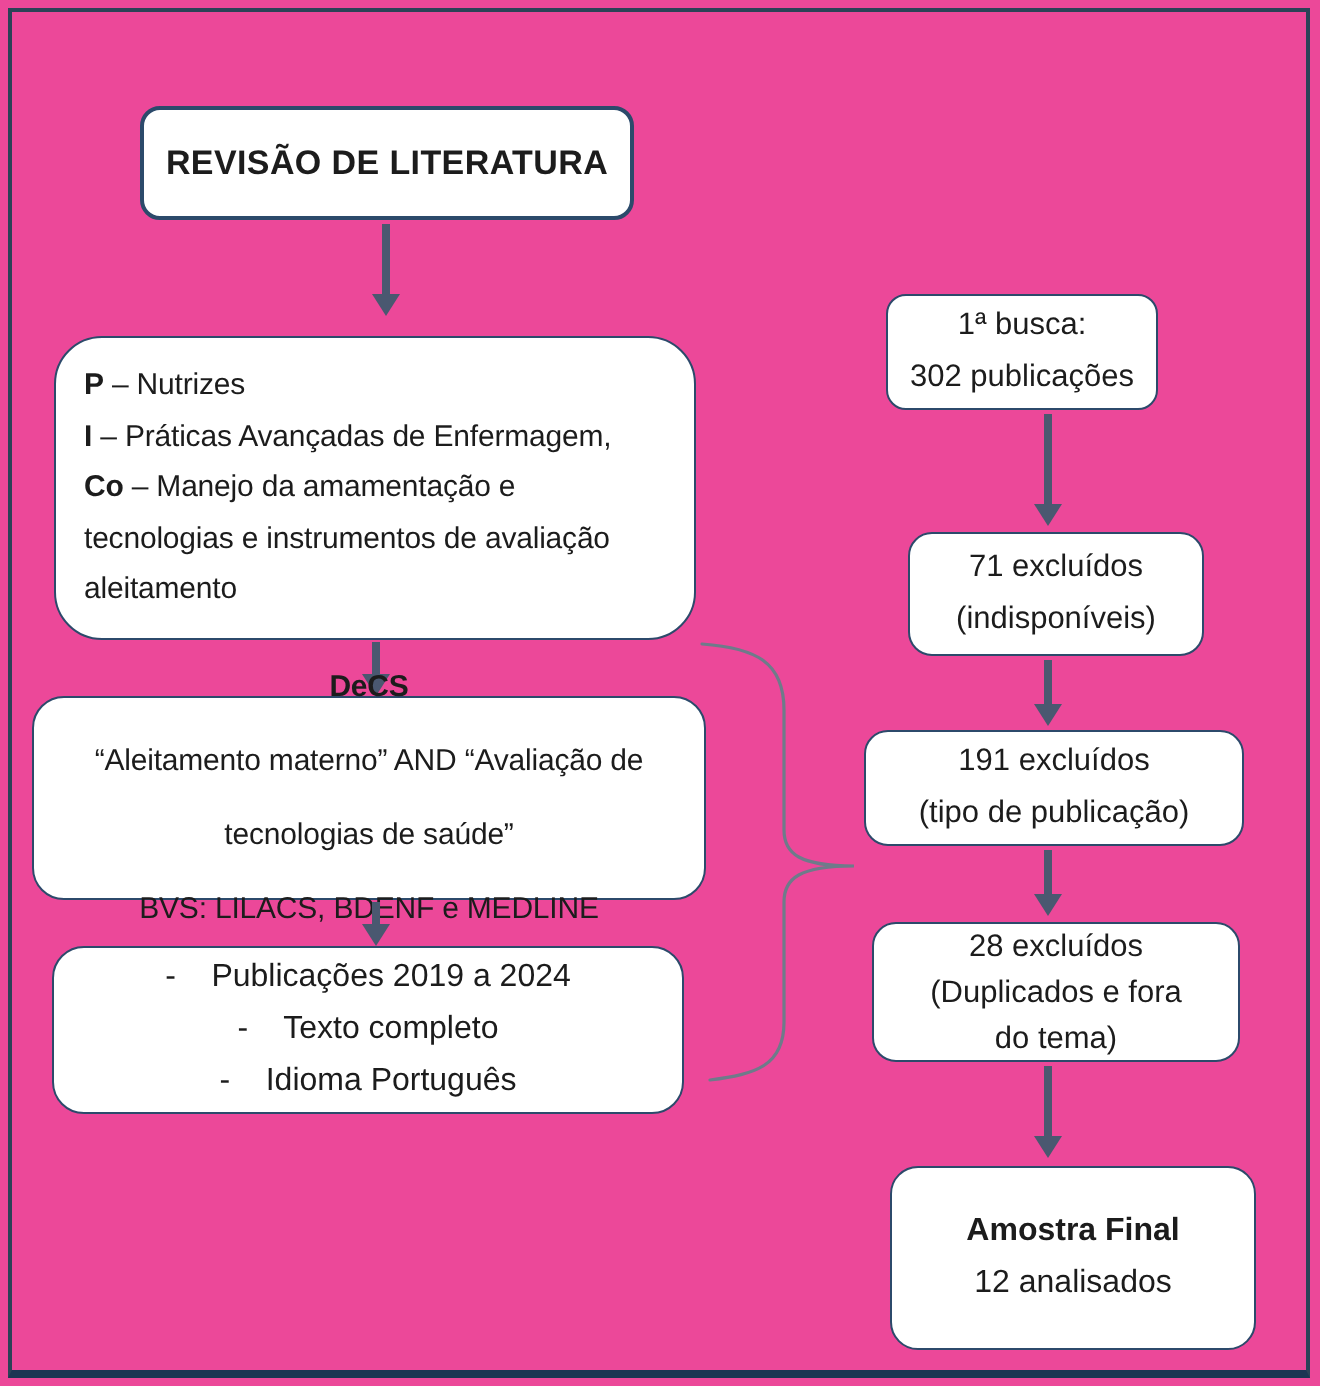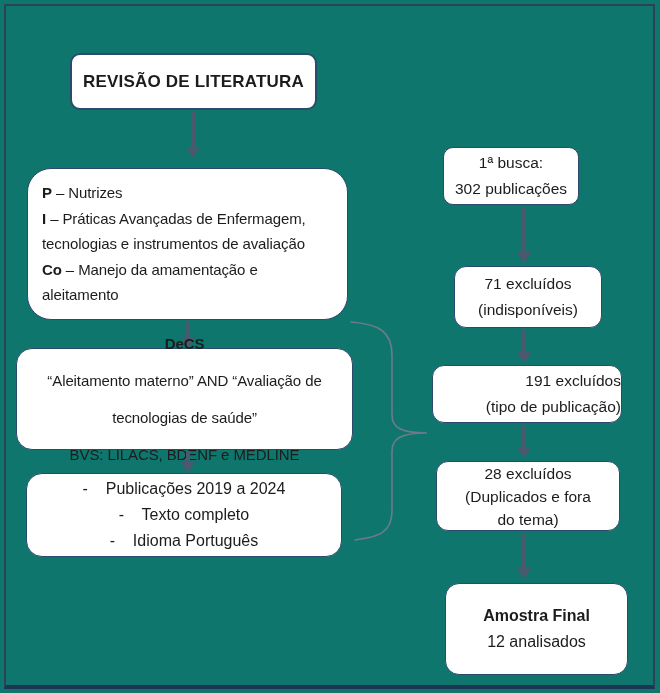--- a/index.html
+++ b/index.html
@@ -6,21 +6,21 @@
     --box-border:#2c4a6b;
     --arrow:#4a5870;
     --brace:#6e7b8a;
     --frame:#2b4257;
     --text:#1c1c1c;
   }
   html,body{margin:0;padding:0;background:#ffffff;}
   .canvas{
     position:relative;
     width:660px;height:693px;
-    background:#0f766e;
+    background:#ec4899;
     font-family:"Liberation Sans", sans-serif;
     color:var(--text);
     overflow:hidden;
   }
   .frame{
     position:absolute;
     left:4px;top:4px;right:5px;bottom:4px;
     border:2px solid var(--frame);
     border-bottom:4px solid #1d3553;
     pointer-events:none;
@@ -63,21 +63,21 @@
   }
   
   .criteria-box{
     left:26px;top:473px;width:316px;height:84px;
     border-radius:16px;
     font-size:16px;line-height:26px;
   }
   
   .r1{left:443px;top:147px;width:136px;height:58px;border-radius:10px;}
   .r2{left:442px;top:266px;width:148px;height:62px;border-radius:12px;margin-left:12px;}
-  .r3{left:432px;top:365px;width:190px;height:58px;border-radius:12px;align-items:flex-end;}
+  .r3{left:432px;top:365px;width:190px;height:58px;border-radius:12px;}
   .r4{left:436px;top:461px;width:184px;height:70px;border-radius:12px;line-height:23px;}
   .r5{left:445px;top:583px;width:183px;height:92px;border-radius:14px;font-size:16px;}
   
   .arrow{
     position:absolute;width:14px;
     display:flex;flex-direction:column;align-items:center;
   }
   .arrow .shaft{width:4px;flex:1;background:var(--arrow);}
   .arrow .head{
     width:0;height:0;
@@ -107,22 +107,22 @@
   </div>
 
   <div class="arrow a1">
     <div class="shaft"></div>
     <div class="head"></div>
   </div>
 
   <div class="fbox pico-box">
     <div class="line"><span class="b">P</span><span> – Nutrizes</span></div>
     <div class="line"><span class="b">I</span><span> – Práticas Avançadas de Enfermagem,</span></div>
+    <div class="line"><span class="b">Co</span><span> – Manejo da amamentação e</span></div>
     <div class="line"><span>tecnologias e instrumentos de avaliação</span></div>
-    <div class="line"><span class="b">Co</span><span> – Manejo da amamentação e</span></div>
     <div class="line"><span>aleitamento</span></div>
   </div>
 
   <div class="arrow a2">
     <div class="shaft"></div>
     <div class="head"></div>
   </div>
 
   <div class="fbox decs-box">
     <div class="line b">DeCS</div>

